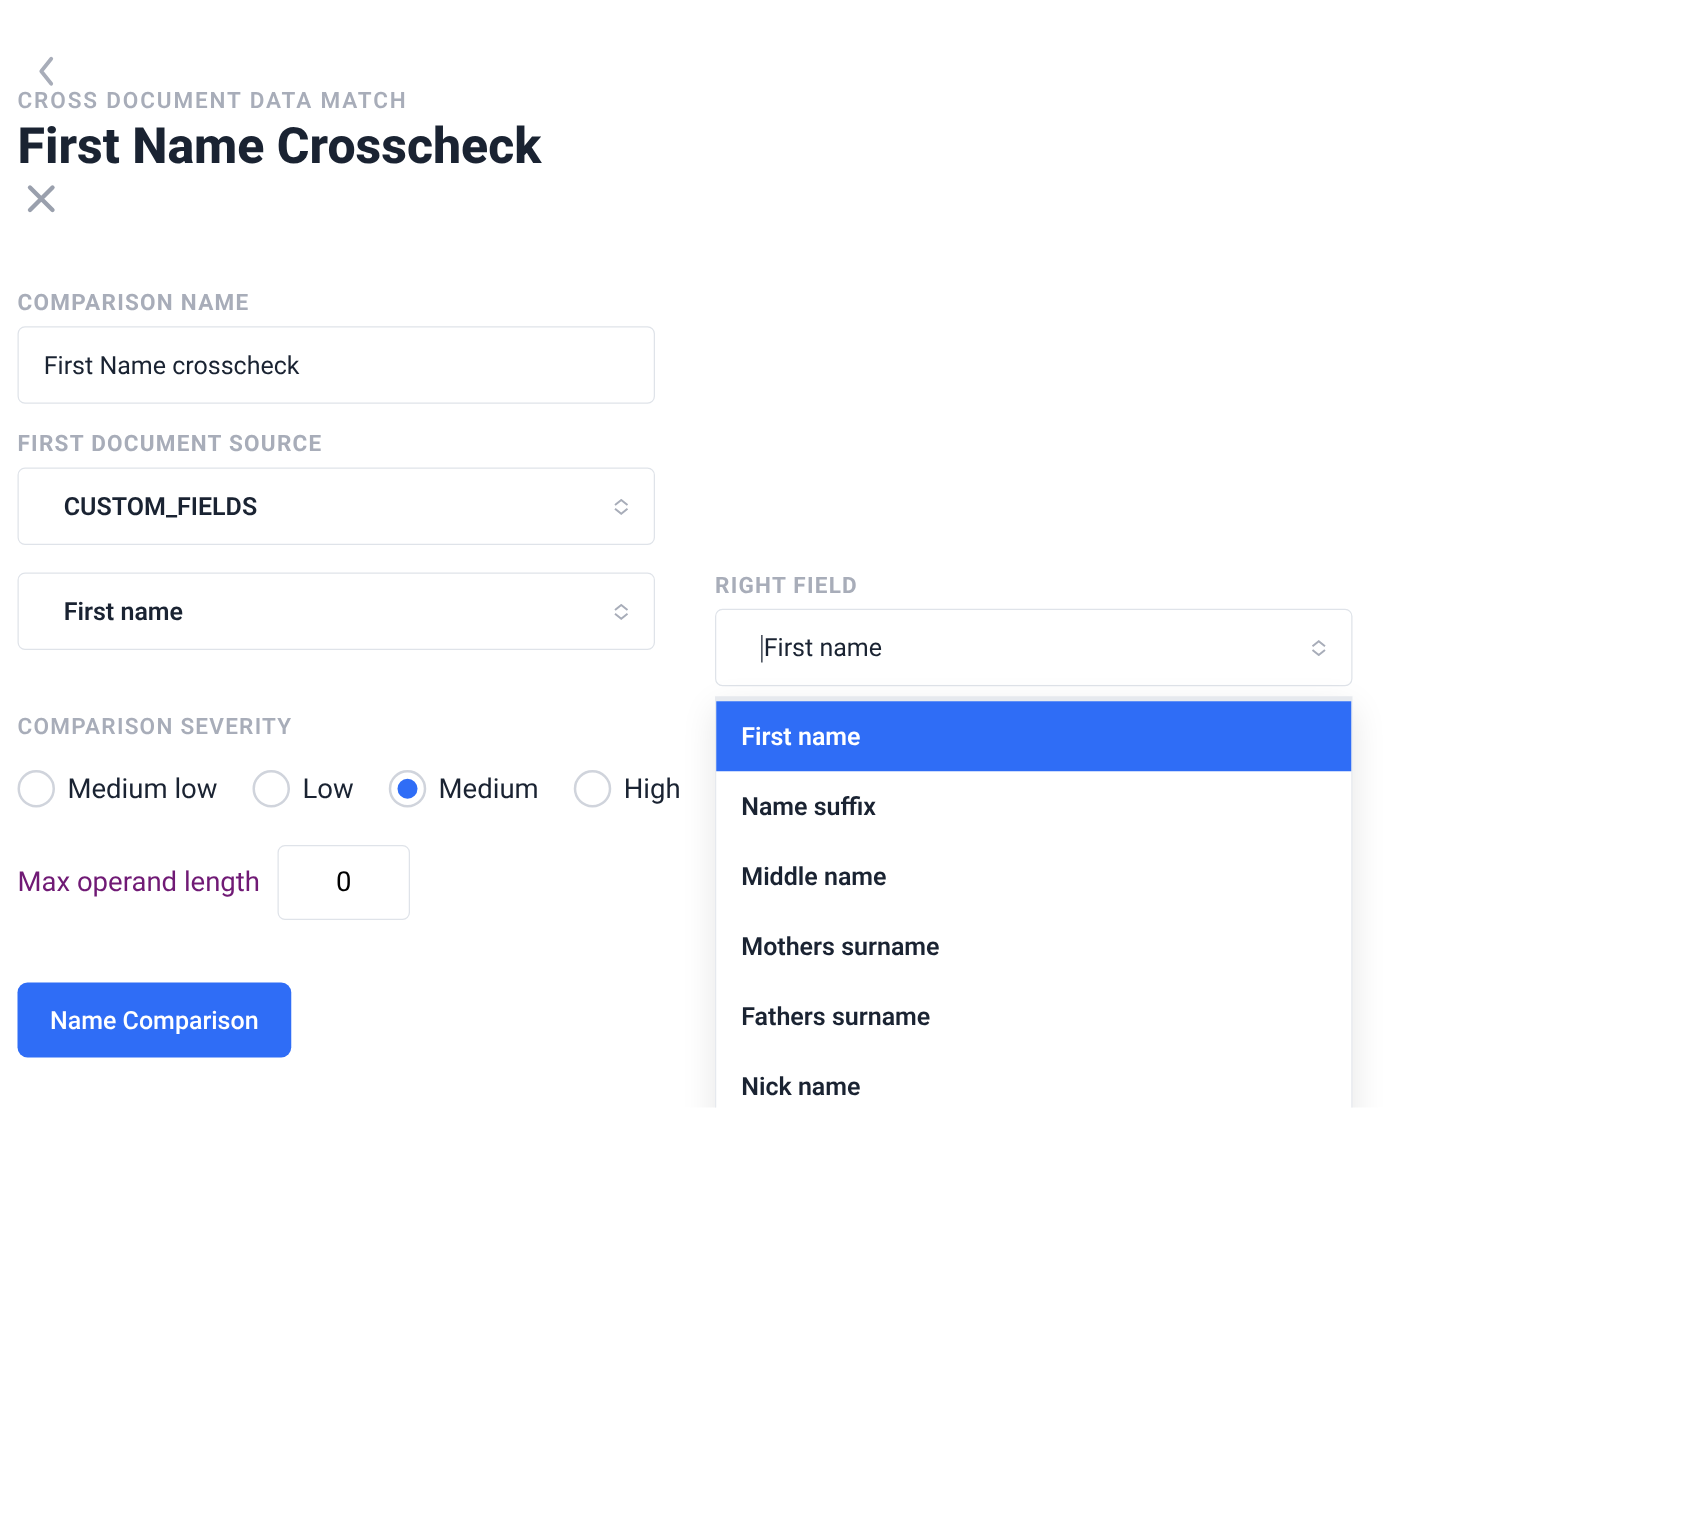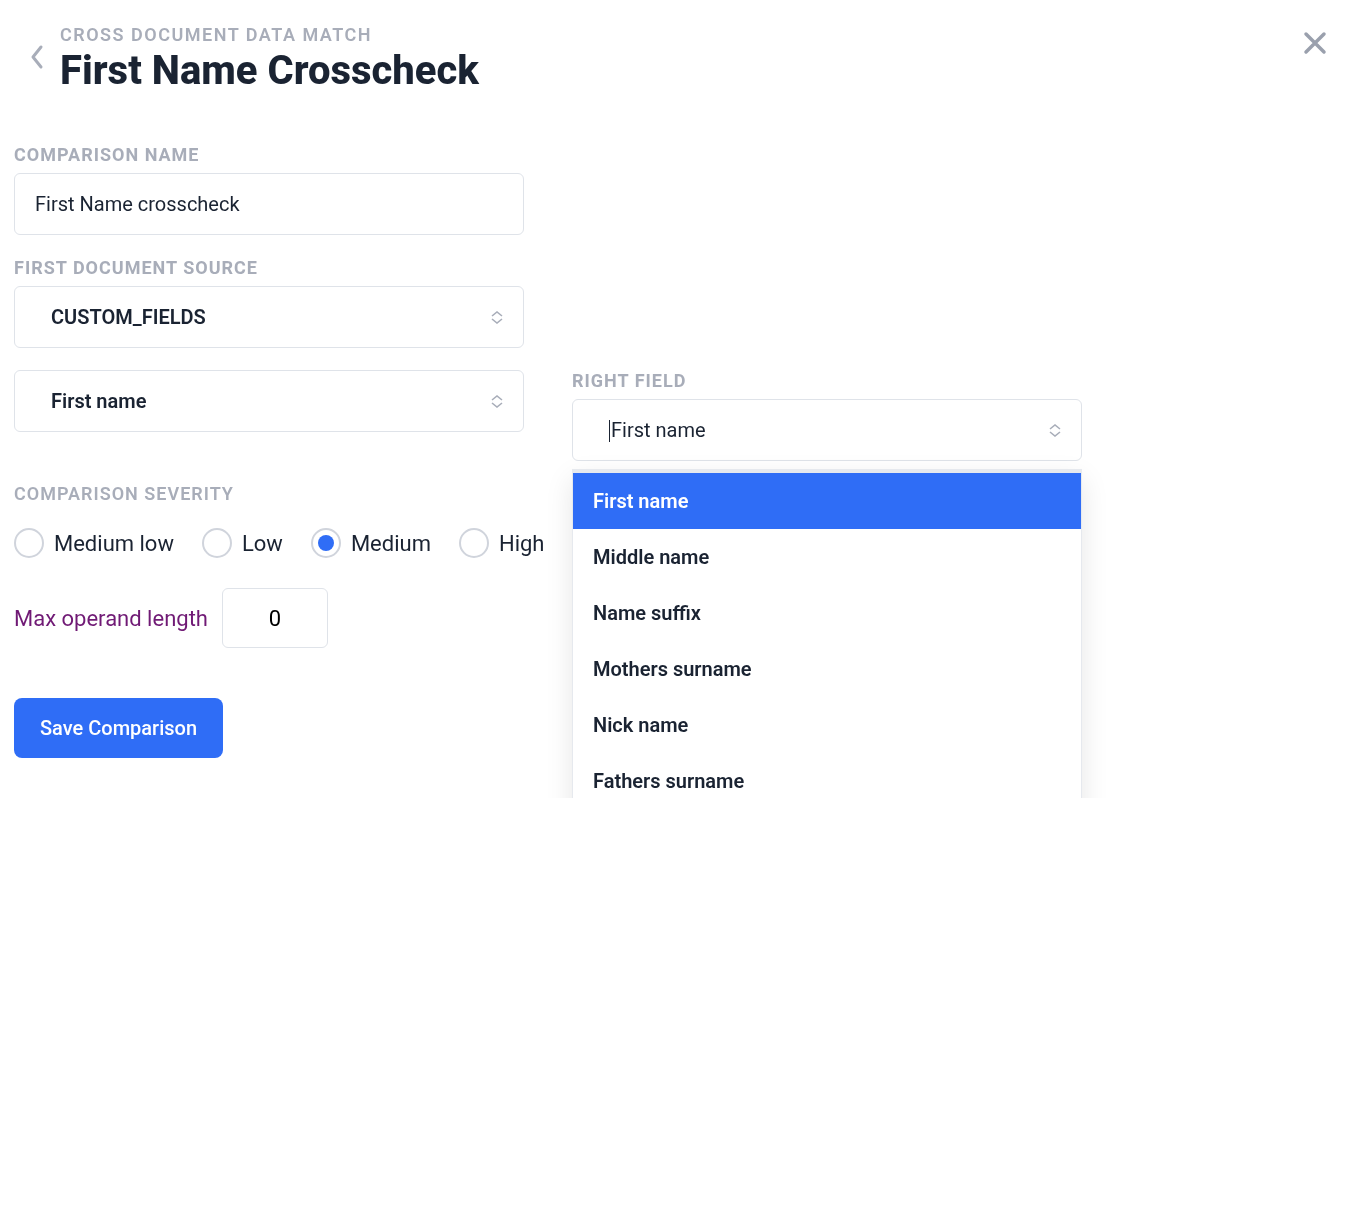--- a/index.html
+++ b/index.html
@@ -11,20 +11,21 @@
       font-family: -apple-system, BlinkMacSystemFont, "Segoe UI", Roboto, Helvetica, Arial, sans-serif;
       background: #fff;
       color: #1a2332;
       width: 1348px;
       padding: 24px 14px 40px 14px;
     }
     .header-row {
       display: flex;
       align-items: flex-start;
       margin-bottom: 50px;
+      flex-direction: column;
     }
     .back-chevron {
       width: 46px;
       padding-top: 20px;
       display: flex;
       justify-content: center;
       cursor: pointer;
     }
     .header-text {
       flex: 1;
@@ -271,25 +272,25 @@
           <svg width="12" height="6" viewBox="0 0 12 6">
               <path d="M1 5 L6 1 L11 5" stroke="#a8adb9" stroke-width="1.6" fill="none"></path>
             </svg>
           <svg width="12" height="6" viewBox="0 0 12 6">
               <path d="M1 1 L6 5 L11 1" stroke="#a8adb9" stroke-width="1.6" fill="none"></path>
             </svg>
         </span>
       </div>
       <div class="dropdown-panel" id="right-field-dropdown">
           <div class="dropdown-item highlighted">First name</div>
+          <div class="dropdown-item">Name suffix</div>
           <div class="dropdown-item">Middle name</div>
-          <div class="dropdown-item">Name suffix</div>
           <div class="dropdown-item">Mothers surname</div>
+          <div class="dropdown-item">Fathers surname</div>
           <div class="dropdown-item">Nick name</div>
-          <div class="dropdown-item">Fathers surname</div>
           <div class="dropdown-item">Mothers name</div>
           <div class="dropdown-item">Fathers name</div>
           <div class="dropdown-item">Fixed full name order</div>
         </div>
     </div>
   </div>
 
   <div class="severity-label">COMPARISON SEVERITY</div>
   <div class="radio-row" id="severity-group">
       <div class="radio-item">
@@ -310,15 +311,15 @@
         <div class="radio-circle"></div>
         <span class="radio-text">High</span>
       </div>
     </div>
 
   <div class="max-row">
     <span class="max-label">Max operand length</span>
     <input class="num-input" type="text" value="0" style="">
   </div>
 
-  <button class="save-btn">Save Comparison</button>
+  <button class="save-btn">Name Comparison</button>
 
 </div>
 
 </body></html>

